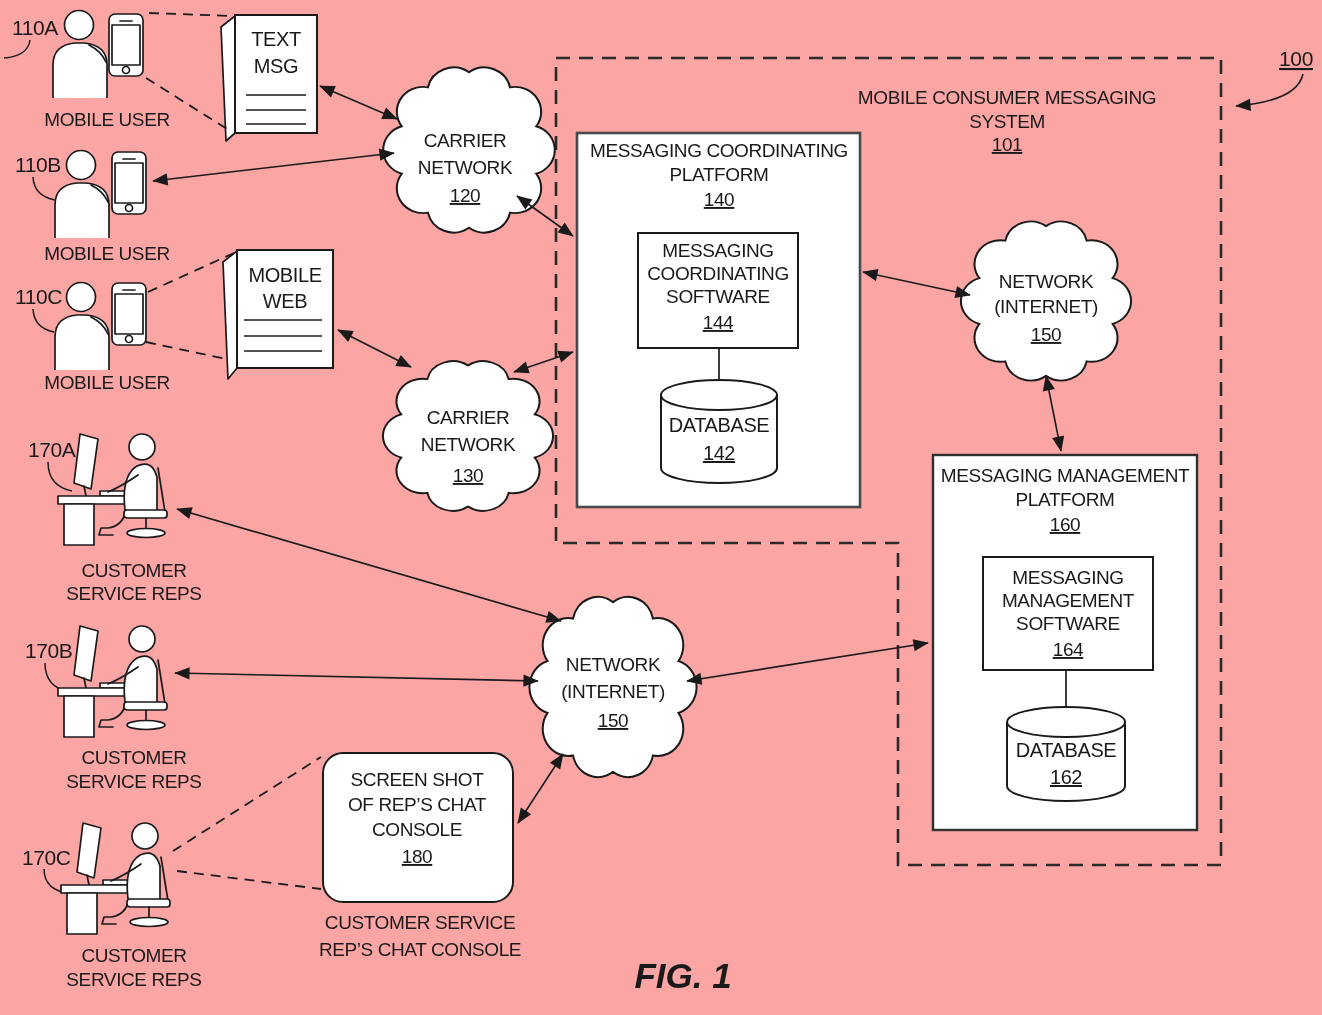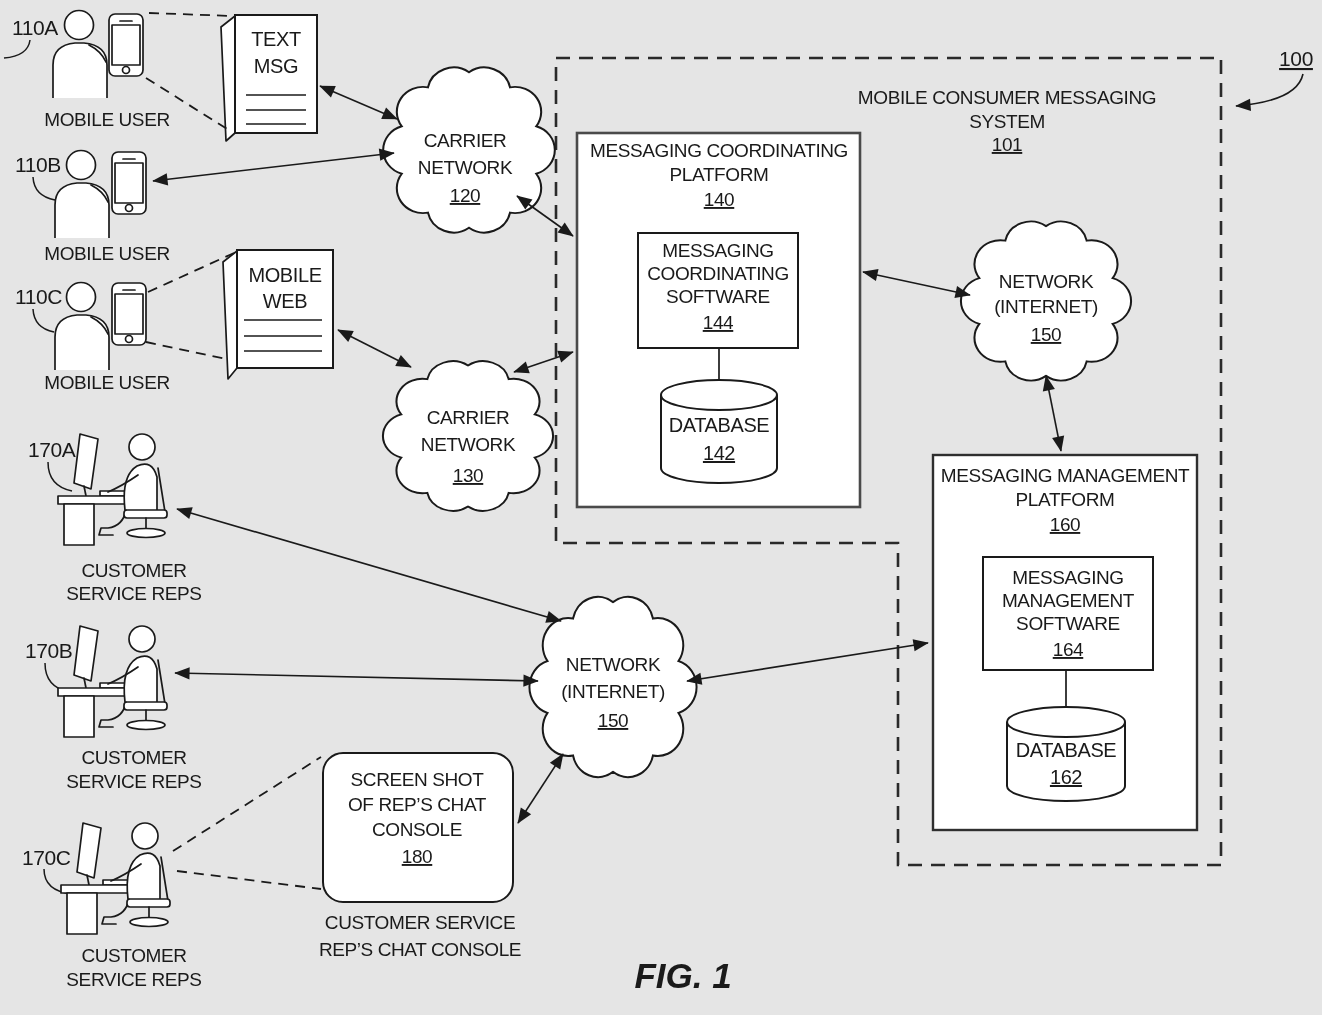--- a/index.html
+++ b/index.html
@@ -1,16 +1,16 @@
 <!DOCTYPE html>
 <html><head>
 <meta charset="utf-8">
 <style>
   html,body{margin:0;padding:0;background:#ffffff;}
-  .stage{position:relative;width:1322px;height:1015px;background:#e5e5e5;overflow:hidden;}
+  .stage{position:relative;width:1322px;height:1015px;background:#fca5a5;overflow:hidden;}
   svg{display:block;}
   text{font-family:"Liberation Sans", sans-serif;fill:#1a1a1a;letter-spacing:-0.4px;}
   .t  {font-size:19px;}
   .td {font-size:20px;}
   .tr {font-size:21px;}
   .fig{font-size:35px;font-weight:bold;font-style:italic;letter-spacing:0;}
   .u  {text-decoration:underline;}
   .mid{text-anchor:middle;}
   .ln   {stroke:#1a1a1a;fill:none;stroke-width:1.7;}
   .box  {fill:#ffffff;stroke:#1a1a1a;stroke-width:2;}

